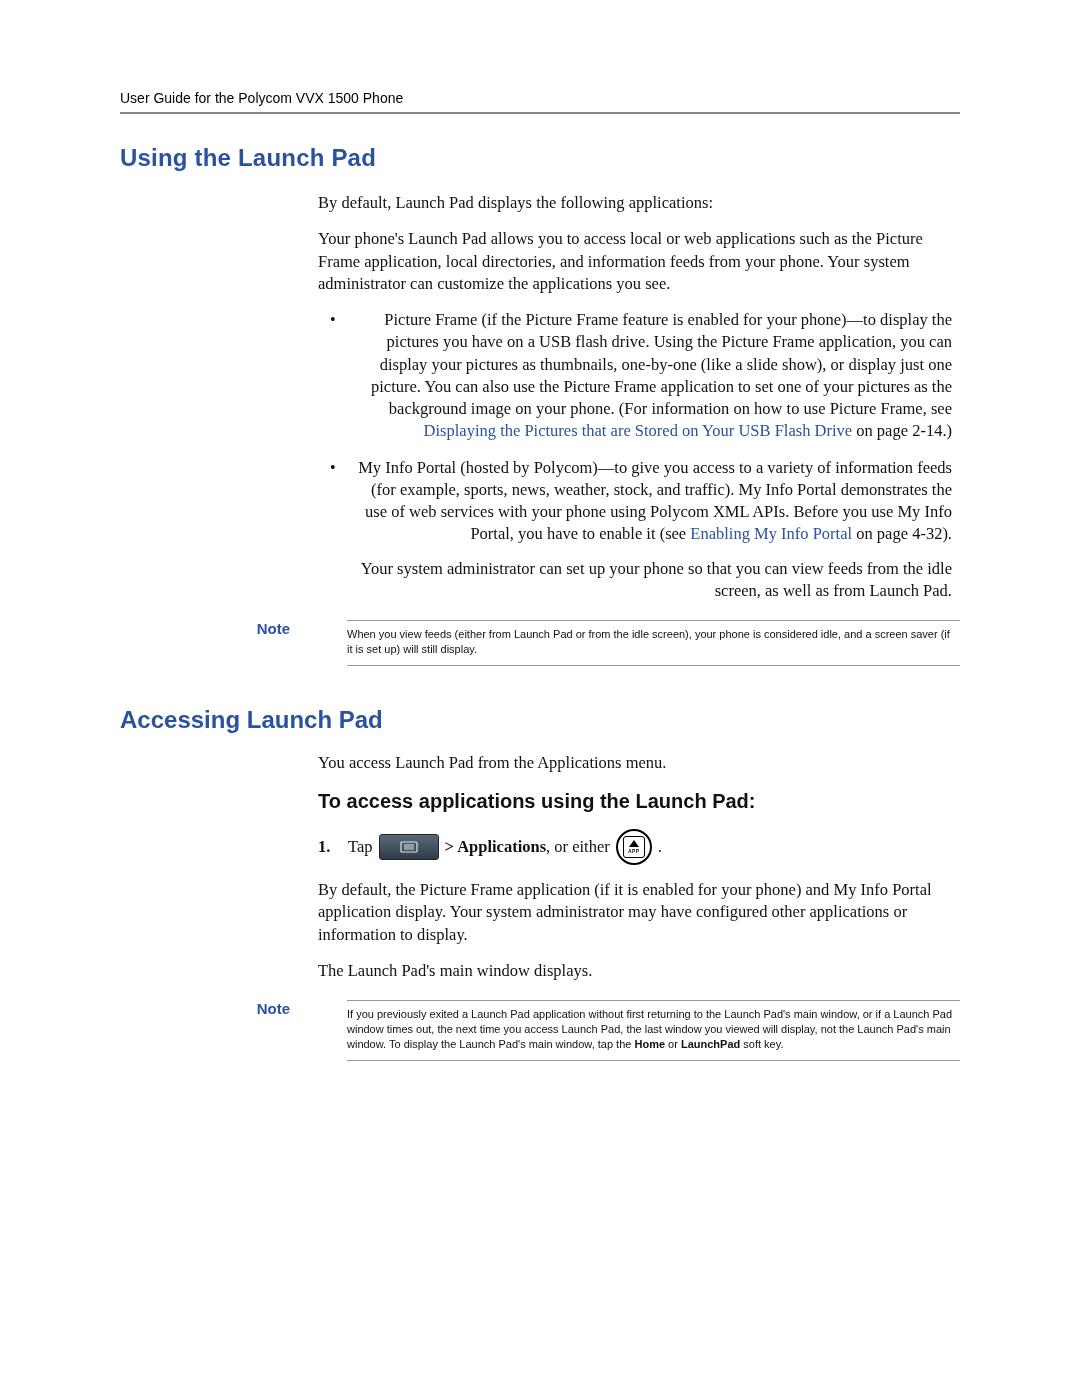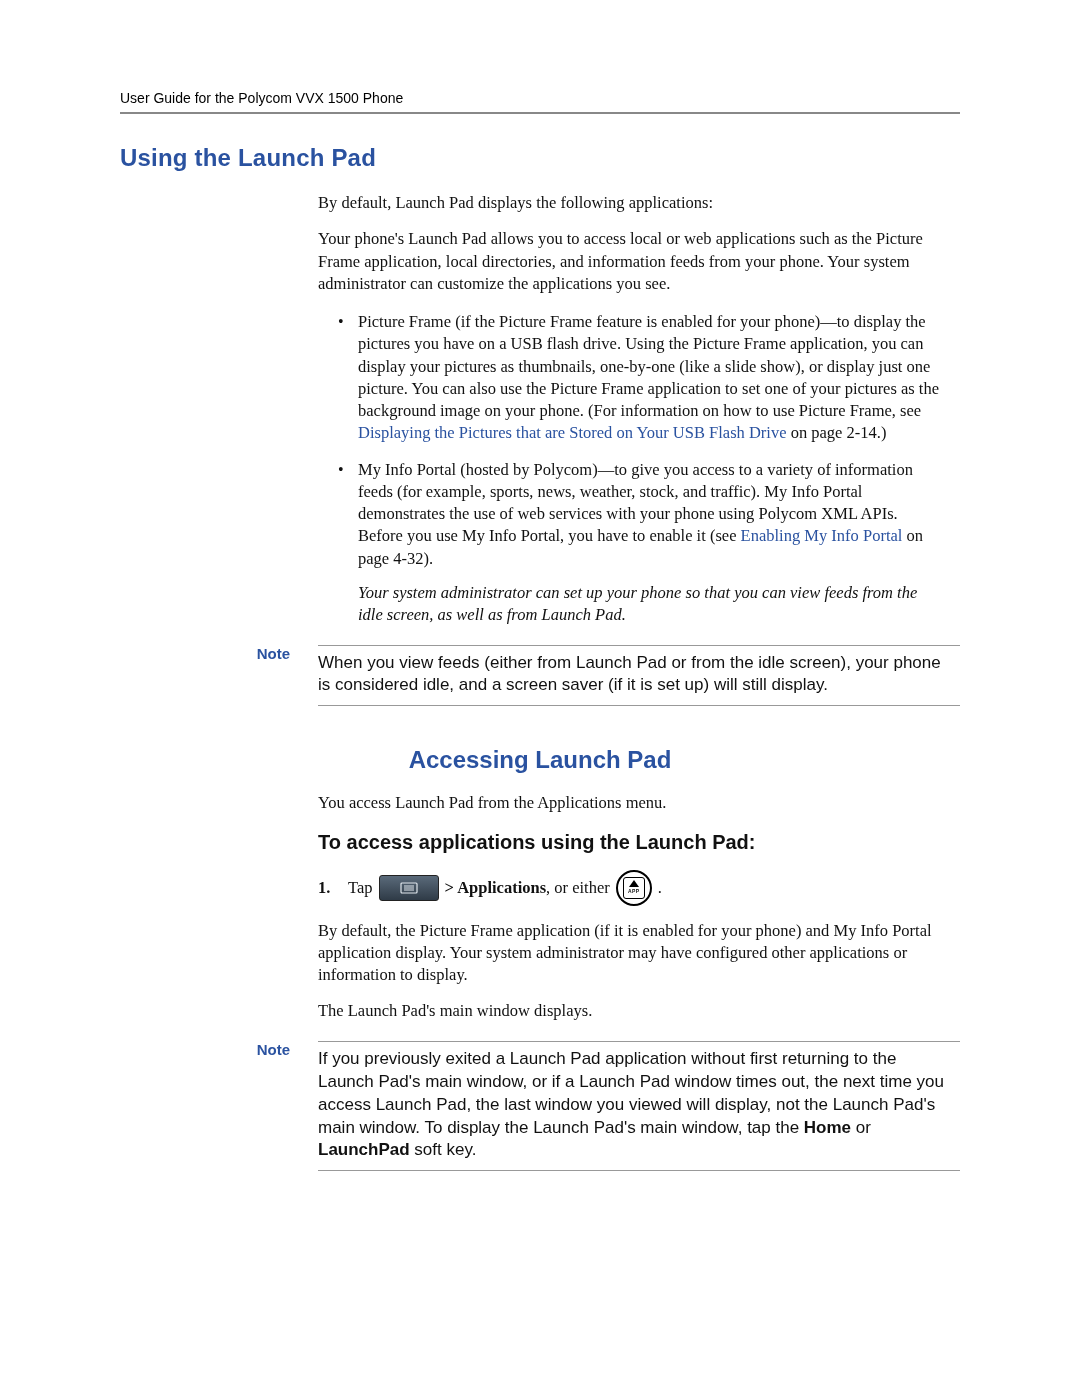--- a/index.html
+++ b/index.html
@@ -31,71 +31,72 @@
     font-size: 24px;
     margin: 10px 0 20px 0;
     letter-spacing: 0.2px;
   }
   h2.subsection-title {
     font-family: "Futura", "Trebuchet MS", Arial, sans-serif;
     font-weight: 600;
     color: #2a52a0;
     font-size: 24px;
     margin: 40px 0 18px 0;
-    text-align: center;
   }
   .body-indent {
     margin-left: 198px;
     font-size: 16.5px;
     line-height: 1.35;
     color: #111;
   }
   .body-indent p { margin: 0 0 14px 0; }
   ul.bullets {
     list-style: none;
     padding: 0;
-    margin: 16px;
+    margin: 8px;
+    text-align: right;
   }
   ul.bullets > li {
     position: relative;
     padding-left: 24px;
     margin-bottom: 14px;
   }
   ul.bullets > li::before {
     content: "•";
     position: absolute;
     left: 4px;
     top: 0;
     font-size: 16px;
   }
   .link {
     color: #2a52a0;
   }
   .note-row {
     display: flex;
     align-items: flex-start;
     margin: 18px 0 10px 0;
+    gap: 29px;
   }
   .note-label-cell {
     width: 198px;
     flex: 0 0 198px;
     text-align: right;
     padding-right: 28px;
     box-sizing: border-box;
   }
   .note-label {
     font-family: "Futura", "Trebuchet MS", Arial, sans-serif;
     font-weight: 600;
     color: #2a52a0;
     font-size: 15px;
   }
   .note-body {
     flex: 1;
     font-family: Arial, Helvetica, sans-serif;
-    font-size: 17px;
+    font-size: 11px;
     line-height: 1.35;
     color: #111;
     border-top: 1px solid #999;
     border-bottom: 1px solid #999;
     padding: 6px 4px 8px 0;
   }
   .bold-sans {
     font-family: "Futura", "Trebuchet MS", Arial, sans-serif;
     font-weight: 700;
     font-size: 20px;
@@ -180,21 +181,21 @@
     <p>Your phone's Launch Pad allows you to access local or web applications such as the Picture Frame application, local directories, and information feeds from your phone. Your system administrator can customize the applications you see.</p>
 
     <ul class="bullets">
       <li>
         <span>Picture Frame (if the Picture Frame feature is enabled for your phone)—to display the pictures you have on a USB flash drive. Using the Picture Frame application, you can display your pictures as thumbnails, one-by-one (like a slide show), or display just one picture. You can also use the Picture Frame application to set one of your pictures as the background image on your phone. (For information on how to use Picture Frame, see </span><span class="link">Displaying the Pictures that are Stored on Your USB Flash Drive</span><span> on page 2-14.)</span>
       </li>
       <li>
         <p style="margin:0 0 12px 0;">
           <span>My Info Portal (hosted by Polycom)—to give you access to a variety of information feeds (for example, sports, news, weather, stock, and traffic). My Info Portal demonstrates the use of web services with your phone using Polycom XML APIs. Before you use My Info Portal, you have to enable it (see </span><span class="link">Enabling My Info Portal</span><span> on page 4-32).</span>
         </p>
-        <p style="margin:0 0 4px 0;font-style:italic;">Your system administrator can set up your phone so that you can view feeds from the idle screen, as well as from Launch Pad.</p>
+        <p style="margin:0 0 4px 0;">Your system administrator can set up your phone so that you can view feeds from the idle screen, as well as from Launch Pad.</p>
       </li>
     </ul>
   </div>
 
   <div class="note-row">
     <div class="note-label-cell">
       <span class="note-label">Note</span>
     </div>
     <div class="note-body">When you view feeds (either from Launch Pad or from the idle screen), your phone is considered idle, and a screen saver (if it is set up) will still display.</div>
   </div>

